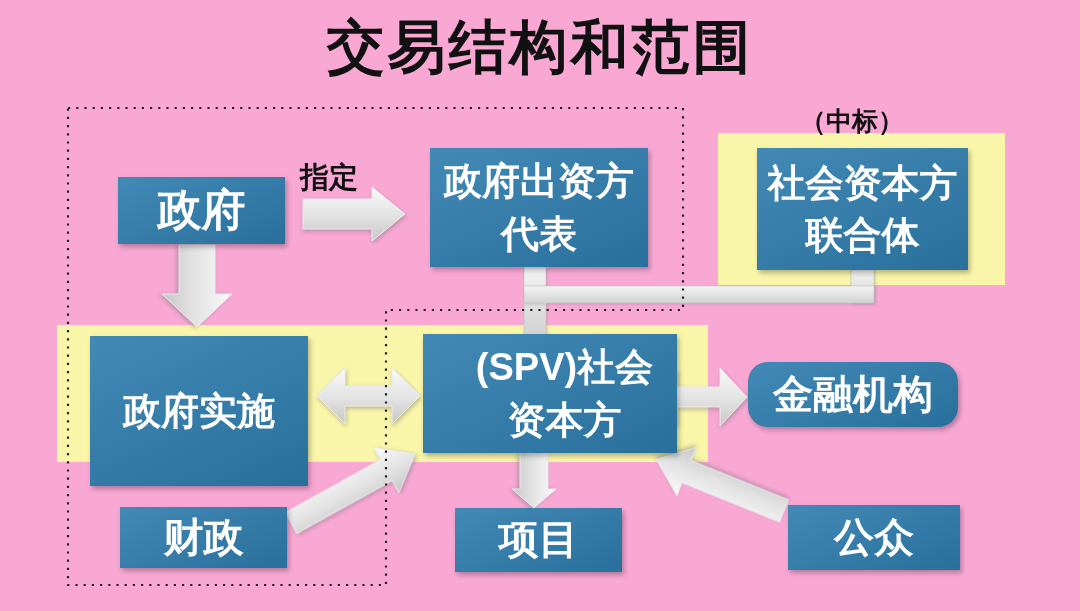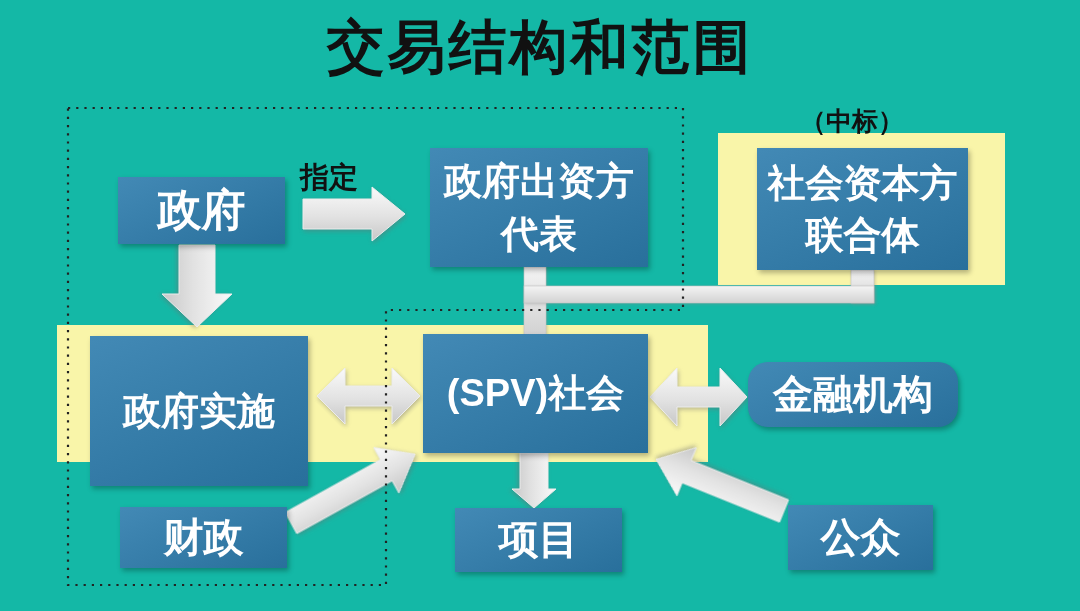--- a/index.html
+++ b/index.html
@@ -4,21 +4,21 @@
 <style>
   :root{
     --box-blue:#2d7cad;
     --highlight-yellow:#f9f5a9;
     --dotted-border:#222222;
     --box-text:#ffffff;
     --label-text:#111111;
   }
   html,body{margin:0;padding:0;background:#ffffff;}
   .stage{
-    position:relative;width:1080px;height:611px;overflow:hidden;background:#14b8a6;
+    position:relative;width:1080px;height:611px;overflow:hidden;background:#f9a8d4;
     font-family:"Liberation Sans","DejaVu Sans",sans-serif;
   }
   .title{
     position:absolute;left:0;top:12px;width:1080px;text-align:center;
     font-size:58px;font-weight:800;letter-spacing:3px;color:var(--label-text);
     margin:0;line-height:1.2;
   }
   .hl{position:absolute;background:var(--highlight-yellow);z-index:1;}
   .overlay{position:absolute;left:0;top:0;z-index:2;}
   .node{
@@ -95,36 +95,37 @@
 
   <div class="node fs38" style="left:757px;top:148px;width:211px;height:122px;">
     <span class="ln">社会资本方</span>
     <span class="ln">联合体</span>
   </div>
 
   <div class="node fs38" style="left:90px;top:336px;width:218px;height:150px;">
     <span class="ln">政府实施</span>
   </div>
 
-  <div class="node fs38" style="left:423px;top:334px;width:225px;height:119px;">
+  <div class="node fs38" style="left:423px;top:334px;width:225px;height:119px;padding-left:29px;">
     <span class="ln">(SPV)社会</span>
+    <span class="ln">资本方</span>
   </div>
 
   <div class="node fs40" style="left:748px;top:362px;width:210px;height:65px;border-radius:20px;">
     <span class="ln">金融机构</span>
   </div>
 
   <div class="node fs40" style="left:120px;top:507px;width:167px;height:61px;">
     <span class="ln">财政</span>
   </div>
 
   <div class="node fs40" style="left:455px;top:508px;width:167px;height:64px;">
     <span class="ln">项目</span>
   </div>
 
-  <div class="node fs40" style="left:788px;top:505px;width:145px;height:65px;font-family:Liberation Serif, serif;">
+  <div class="node fs40" style="left:788px;top:505px;width:172px;height:65px;font-family:Liberation Serif, serif;">
     <span class="ln">公众</span>
   </div>
 
   <div class="anno designate">指定</div>
   <div class="anno winbid">（中标）</div>
 
 </div>
 
 </body></html>

